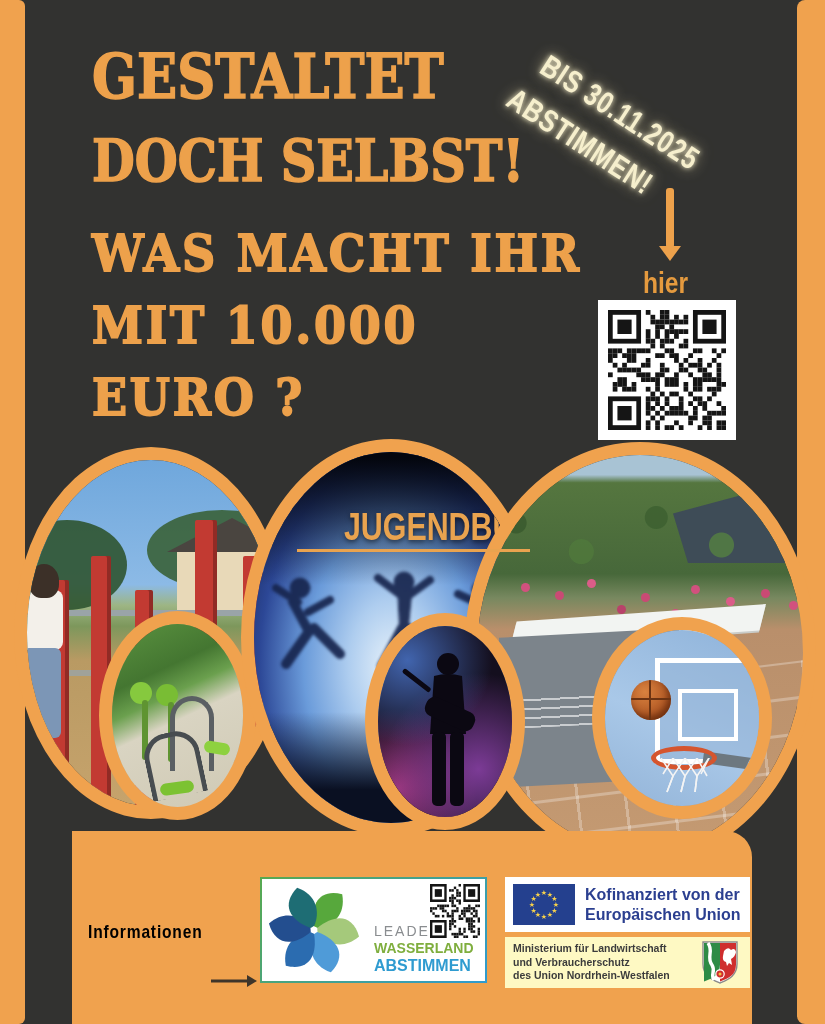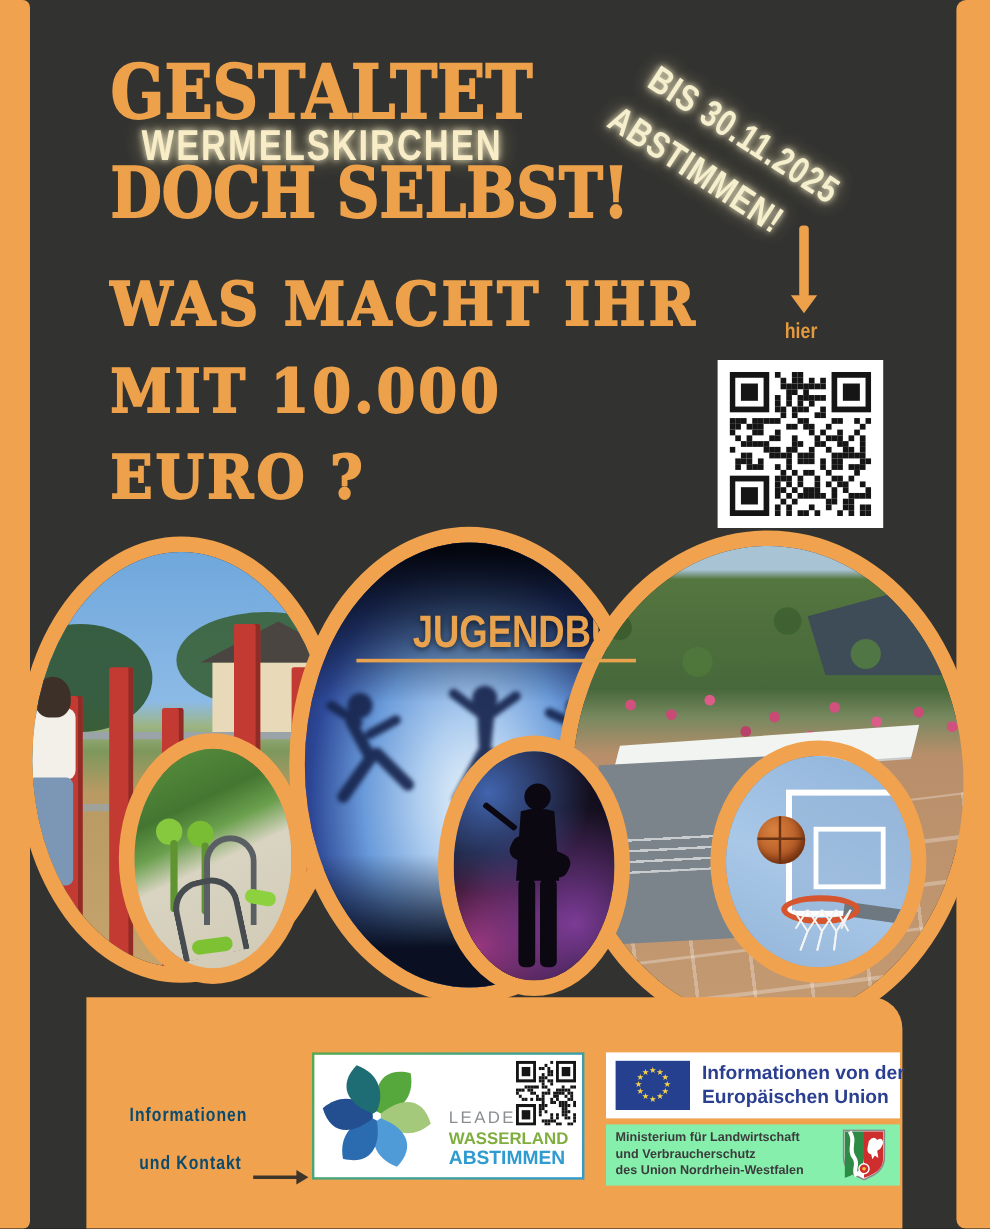--- a/index.html
+++ b/index.html
@@ -33,21 +33,21 @@
             text-shadow:0 0 6px rgba(255,248,214,.9),0 0 16px rgba(255,240,180,.65);}
   #deadline .dl{font-size:31px;font-weight:bold;line-height:46px;white-space:nowrap;letter-spacing:1px;}
   #deadline .dl span{transform:scaleX(.8);}
   #deadline .dl2{margin-left:-10px;}
 
   
   #arrow-down{left:659px;top:188px;width:22px;height:78px;}
   #arrow-down .shaft{position:absolute;left:7px;top:0;width:8px;height:60px;background:#eda14b;border-radius:3px;}
   #arrow-down .head{position:absolute;left:0;top:58px;width:0;height:0;
                     border-left:11px solid transparent;border-right:11px solid transparent;border-top:15px solid #eda14b;}
-  #hier{left:636px;top:266px;width:70px;text-align:center;color:#e59a3e;font-size:18px;}
+  #hier{left:636px;top:266px;width:70px;text-align:center;color:#e59a3e;font-size:30px;}
   #qr-main{left:598px;top:300px;width:138px;height:140px;background:#fff;box-sizing:border-box;padding:10px;}
   #qr-main svg{width:100%;height:100%;}
 
   
   .circ{position:absolute;box-sizing:border-box;border:13px solid #f0a24e;border-radius:50%;overflow:hidden;}
   #c-playground{left:14px;top:447px;width:274px;height:372px;z-index:2;}
   #c-green{left:99px;top:611px;width:157px;height:209px;z-index:3;}
   #c-dancers{left:241px;top:439px;width:300px;height:397px;z-index:4;}
   #c-ttable{left:464px;top:442px;width:352px;height:422px;z-index:5;}
   #c-guitar{left:365px;top:613px;width:160px;height:217px;z-index:6;}
@@ -137,50 +137,49 @@
   #p-basket .arm{position:absolute;right:-14px;top:126px;width:70px;height:12px;background:#6d7880;transform:rotate(8deg);}
   #p-basket .rim{position:absolute;right:42px;top:116px;width:56px;height:14px;border:5px solid #d5552e;border-radius:50%;}
   #p-basket .net{position:absolute;right:46px;top:128px;}
   #p-basket .ball{position:absolute;left:26px;top:50px;width:40px;height:40px;border-radius:50%;
       background:radial-gradient(circle at 35% 30%,#d9823f,#a9501f 75%);box-shadow:inset -3px -4px 6px rgba(60,20,0,.5);}
   #p-basket .ball::before{content:"";position:absolute;left:18px;top:0;width:2px;height:40px;background:#6b3312;border-radius:2px;}
   #p-basket .ball::after{content:"";position:absolute;left:0;top:18px;width:40px;height:2px;background:#6b3312;border-radius:2px;}
 
   
   #footer{left:72px;top:831px;width:680px;height:193px;background:#f0a24e;border-radius:0 26px 0 0;z-index:9;}
-  #info1,#info2{position:absolute;color:#0c4a6e;font-size:16px;white-space:nowrap;letter-spacing:1px;margin-left:20px;}
+  #info1,#info2{position:absolute;color:#000000;font-size:19px;white-space:nowrap;letter-spacing:1px;}
   #info1{left:16px;top:90px;} #info2{left:24px;top:130px;}
   #arrow-right{position:absolute;left:138px;top:142px;width:48px;height:16px;}
   #leader-box{position:absolute;left:188px;top:46px;width:227px;height:106px;box-sizing:border-box;
       background:linear-gradient(135deg,#58a94f,#2f9bd0);padding:2px;}
   #leader-inner{position:relative;width:100%;height:100%;background:#fff;box-sizing:border-box;}
   #pinwheel{position:absolute;left:4px;top:4px;}
   #leader-text{position:absolute;left:112px;top:44px;line-height:17px;white-space:nowrap;}
   #leader-text .l1{font-size:14px;color:#8a8d90;letter-spacing:2px;}
   #leader-text .l2{font-size:14px;color:#7fae3e;font-weight:bold;}
   #leader-text .l3{font-size:16px;color:#2f9bd0;font-weight:bold;}
   #qr-leader{position:absolute;left:168px;top:5px;width:50px;height:54px;background:#fff;}
   #qr-leader svg{width:100%;height:100%;}
   #eu-box{position:absolute;left:433px;top:46px;width:245px;height:55px;background:#fff;}
   #eu-flag{position:absolute;left:8px;top:7px;width:62px;height:41px;background:#24408e;}
   #eu-flag .star{position:absolute;color:#f8d24a;font-size:7px;line-height:7px;width:7px;text-align:center;}
   #eu-text{position:absolute;left:80px;top:8px;font-size:16px;font-weight:bold;color:#2b3f90;line-height:20px;white-space:nowrap;}
-  #min-box{position:absolute;left:433px;top:106px;width:245px;height:51px;background:#86efac;}
+  #min-box{position:absolute;left:433px;top:106px;width:245px;height:51px;background:#fef9c3;}
   #min-text{position:absolute;left:8px;top:5px;font-size:10.5px;font-weight:bold;color:#3c3c3c;line-height:13.5px;white-space:nowrap;}
   #nrw-shield{position:absolute;right:12px;top:4px;}
 </style>
 </head>
 <body>
 
 <div id="poster">
   <div class="abs" id="strip-left"></div>
   <div class="abs" id="strip-right"></div>
 
   <div class="abs slab" id="headline1">GESTALTET</div>
-  <div class="abs" id="headline2"><span class="cond">WERMELSKIRCHEN</span></div>
   <div class="abs slab" id="headline3">DOCH SELBST!</div>
 
   <div class="abs qline" id="q1">WAS MACHT IHR</div>
   <div class="abs qline" id="q2">MIT 10.000</div>
   <div class="abs qline" id="q3">EURO ?</div>
 
   <div class="abs" id="deadline">
     <div class="dl dl1"><span class="cond">BIS 30.11.2025</span></div>
     <div class="dl dl2"><span class="cond">ABSTIMMEN!</span></div>
   </div>
@@ -517,21 +516,20 @@
         </g>
       </svg>
       <div class="ball"></div>
     </div>
   </div>
 
   <div class="abs" id="underline"></div>
 
   <div class="abs" id="footer">
     <div id="info1"><span class="cond">Informationen</span></div>
-    <div id="info2"><span class="cond">und Kontakt</span></div>
     <svg id="arrow-right" viewBox="0 0 48 16">
       <line x1="1" y1="8" x2="38" y2="8" stroke="#3e352a" stroke-width="3"></line>
       <path d="M37,2 L47,8 L37,14 Z" fill="#3e352a"></path>
     </svg>
 
     <div id="leader-box">
       <div id="leader-inner">
         <svg id="pinwheel" width="96" height="94" viewBox="0 0 100 100">
           <g>
             <path d="M50,46 C46,22 56,6 80,12 C84,34 70,46 54,48 Z" fill="#57a83c"></path>
@@ -688,21 +686,21 @@
           <span class="star" style="left: 37.8923px; top: 23px;">★</span>
           <span class="star" style="left: 33.5px; top: 27.3923px;">★</span>
           <span class="star" style="left: 27.5px; top: 29px;">★</span>
           <span class="star" style="left: 21.5px; top: 27.3923px;">★</span>
           <span class="star" style="left: 17.1077px; top: 23px;">★</span>
           <span class="star" style="left: 15.5px; top: 17px;">★</span>
           <span class="star" style="left: 17.1077px; top: 11px;">★</span>
           <span class="star" style="left: 21.5px; top: 6.6077px;">★</span>
         </div>
       <div id="eu-text">
-        <div>Informationen von der</div>
+        <div>Kofinanziert von der</div>
         <div>Europäischen Union</div>
       </div>
     </div>
 
     <div id="min-box">
       <div id="min-text">
         <div>Ministerium für Landwirtschaft</div>
         <div>und Verbraucherschutz</div>
         <div>des Union Nordrhein-Westfalen</div>
       </div>

